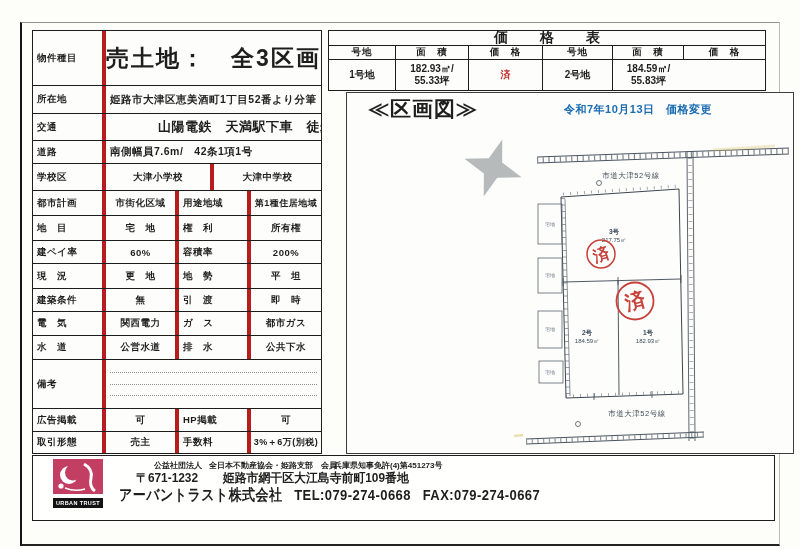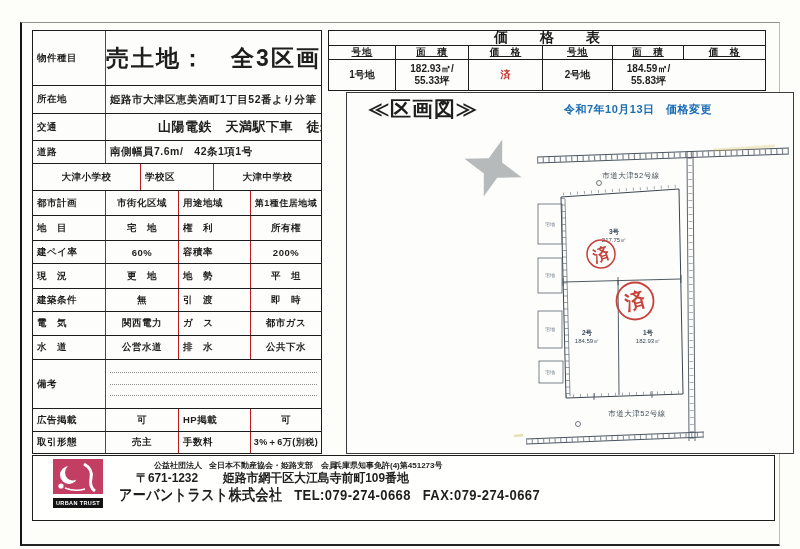--- a/index.html
+++ b/index.html
@@ -6,39 +6,39 @@
   .page{position:relative;width:800px;height:549px;background:#fdfdfa;
         font-family:"Liberation Sans",sans-serif;color:#1e1e1e;overflow:hidden;}
   .frame{position:absolute;left:20px;top:22px;width:757px;height:521px;
          border-left:2.5px solid #151515;border-bottom:2px solid #232323;
          border-top:1px solid #90908c;border-right:1px solid #bcbcb6;pointer-events:none;}
 
   
   .ptable{position:absolute;left:32px;top:30px;width:288px;border:1.5px solid #1d1d1d;background:#fdfdfb;}
   .prow{display:flex;border-bottom:1px solid #1d1d1d;box-sizing:border-box;}
   .prow:last-child{border-bottom:none;}
-  .pc{box-sizing:border-box;border-right:1px solid #b91c1c;display:flex;align-items:center;
+  .pc{box-sizing:border-box;border-right:4px solid #b91c1c;display:flex;align-items:center;
       font-size:9.5px;font-weight:600;letter-spacing:.5px;padding:0 4px;overflow:hidden;white-space:nowrap;}
   .pc:last-child{border-right:none;}
   .lab{width:73px;flex:none;}
   .w73{width:73px;flex:none;justify-content:center;text-align:center;}
   .w72{width:72px;flex:none;}
   .fill{flex:1;}
   .cen{justify-content:center;text-align:center;}
   .big{font-size:23px;font-weight:700;letter-spacing:2px;justify-content:center;}
   .memoArea{flex:1;display:flex;flex-direction:column;justify-content:flex-end;padding:2px 4px;}
   .memoLine{height:11.5px;border-bottom:1px dotted #8f8f8f;}
   .memoLine.last{border-bottom:none;}
 
   
   .price{position:absolute;left:328px;top:30px;width:436px;border:1.5px solid #1d1d1d;background:#fdfdfb;}
   .priceTitle{height:14px;border-bottom:1px solid #1d1d1d;display:flex;align-items:center;justify-content:center;
               font-size:14px;font-weight:700;letter-spacing:9px;padding-left:9px;}
   .phead,.prowp{display:flex;}
-  .phead{border-bottom:1px solid #1d1d1d;text-decoration:underline;}
+  .phead{border-bottom:1px solid #1d1d1d;}
   .pc2{box-sizing:border-box;border-right:1px solid #1d1d1d;display:flex;flex-direction:column;
        align-items:center;justify-content:center;text-align:center;}
   .pc2:last-child{border-right:none;}
   .phead .pc2{height:13px;font-size:9.5px;font-weight:700;letter-spacing:1px;}
   .prowp .pc2{height:30px;font-size:10px;font-weight:600;line-height:1.18;}
   .cw0{width:67px;}.cw1{width:73px;}.cw2{width:74px;}.cw3{width:70px;}.cw4{width:71px;}.cw5{flex:1;}
   .sold{color:#c6332e;font-size:12px;font-weight:700;}
   .bluePrice{color:#2b83c5;font-weight:700;}
 
   
@@ -77,22 +77,22 @@
     </div>
     <div class="prow" style="height:27px;gap:48px;">
       <div class="pc lab">交通</div>
       <div class="pc fill" style="font-size:13px;">山陽電鉄　天満駅下車　徒歩9分</div>
     </div>
     <div class="prow" style="height:23px;">
       <div class="pc lab">道路</div>
       <div class="pc fill" style="font-size:10.5px;">南側幅員7.6m/　42条1項1号</div>
     </div>
     <div class="prow" style="height:27px;">
+      <div class="pc lab">学校区</div>
       <div class="pc cen" style="width:108px;flex:none;">大津小学校</div>
-      <div class="pc lab">学校区</div>
       <div class="pc fill cen">大津中学校</div>
     </div>
 
     <div class="prow" style="height:25px;">
       <div class="pc lab">都市計画</div>
       <div class="pc w73">市街化区域</div>
       <div class="pc w72">用途地域</div>
       <div class="pc fill cen" style="font-size:9px;">第1種住居地域</div>
     </div>
     <div class="prow" style="height:25px;">

